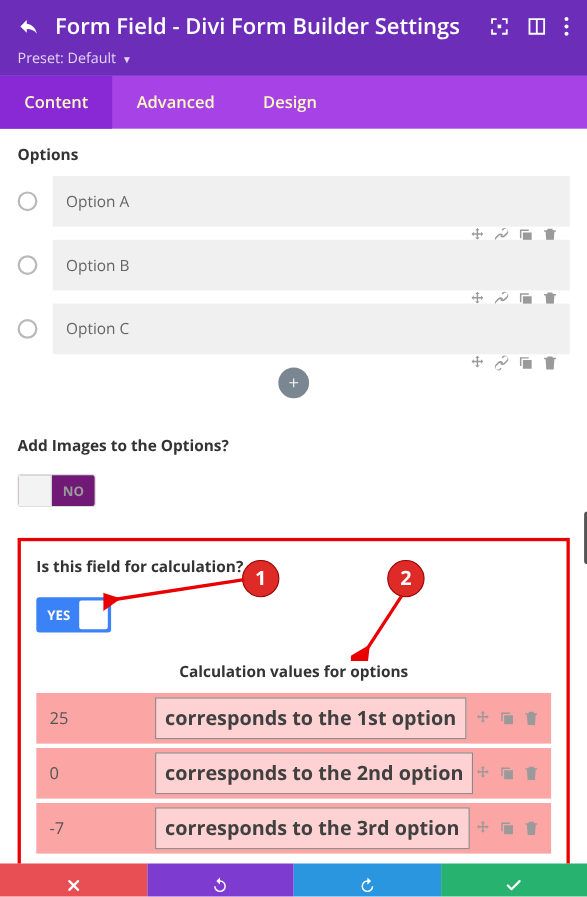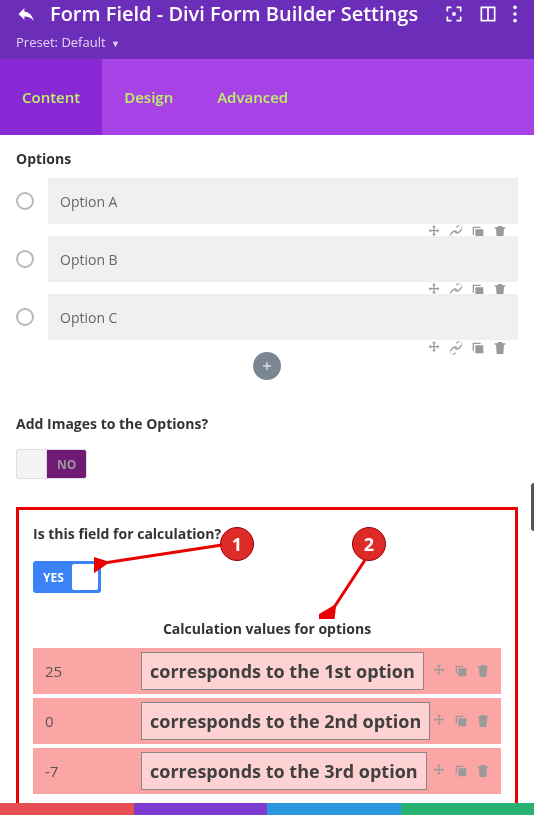--- a/index.html
+++ b/index.html
@@ -1,26 +1,26 @@
 <!DOCTYPE html>
 <html><head>
 <meta charset="utf-8">
 <style>
 * { box-sizing: border-box; margin: 0; padding: 0; font-family: -apple-system, "Open Sans", Arial, sans-serif; }
 html, body { width: 534px; height: 815px; background: #fff; overflow: hidden; }
 
-.header { background: #6c2eb9; color: #fff; padding: 0 16px 8px 16px; }
+.header { background: #6c2eb9; color: #fff; padding: 10px 16px 8px 16px; }
 .header-top { display: flex; align-items: center; gap: 14px; }
 .header-title { font-size: 20px; font-weight: 600; flex: 1; white-space: nowrap; overflow: hidden; }
 .hicon { width: 20px; height: 20px; fill: #fff; cursor: pointer; flex-shrink:0;}
 .preset-row { margin-top: 6px; font-size: 13px; color: #e3d4f6; }
 .preset-caret { font-size: 9px; margin-left: 2px; }
 
 .tabs { background: #a743e6; display: flex; }
-.tab { padding: 28px 22px; color: #bef264; font-size: 15px; font-weight: 600; cursor: pointer; }
+.tab { padding: 14px 22px; color: #fef9c3; font-size: 15px; font-weight: 600; cursor: pointer; }
 .tab.active { background: #8929d6; }
 
 .body { padding: 14px 16px; height: 668px; overflow: hidden; position: relative; }
 .label { font-size: 14px; font-weight: 700; color: #333; margin-bottom: 10px; }
 
 .opt-list { list-style: none; }
 .opt-row { display: flex; align-items: center; gap: 14px; margin-bottom: 12px; }
 .radio-o { width: 18px; height: 18px; border: 2px solid #b9b9b9; border-radius: 50%; background:#fff;}
 .opt-input { flex: 1; background: #f0f0f0; border: none; padding: 14px 12px; font-size: 14px; color:#666; height:46px;}
 .row-icons { display:flex; gap:6px; position:absolute; right:10px;}
@@ -89,22 +89,22 @@
   </div>
   <div class="preset-row">
     <span>Preset:</span>
     <span>Default</span>
     <span class="preset-caret">▼</span>
   </div>
 </div>
 
 <div class="tabs">
   <div class="tab active">Content</div>
+  <div class="tab">Advanced</div>
   <div class="tab">Design</div>
-  <div class="tab">Advanced</div>
 </div>
 
 <div class="body">
   <div class="scroll-hint"></div>
 
   <div class="label">Options</div>
   <ul class="opt-list">
     <li class="opt-row">
       <span class="radio-o"></span>
       <div class="opt-box">

